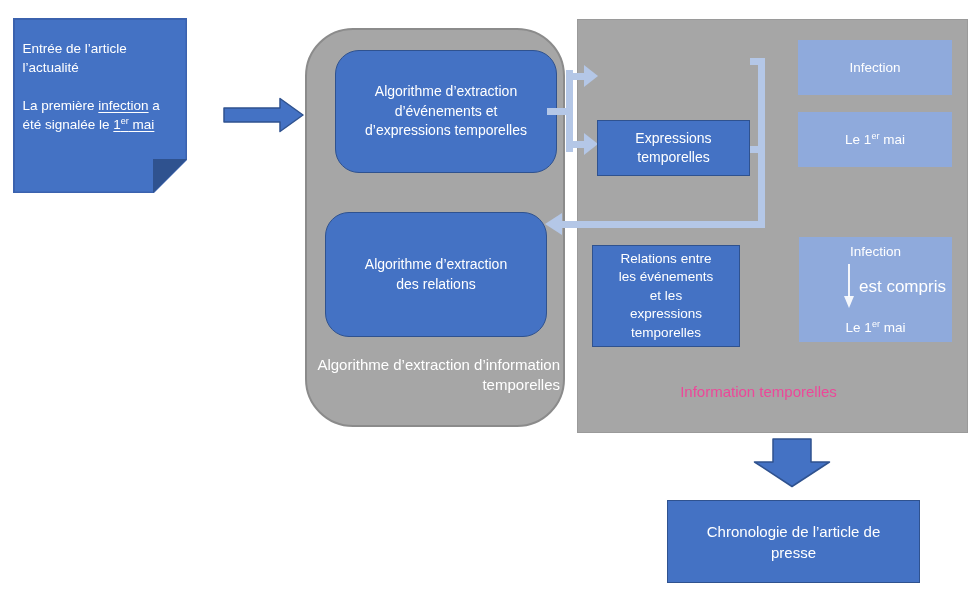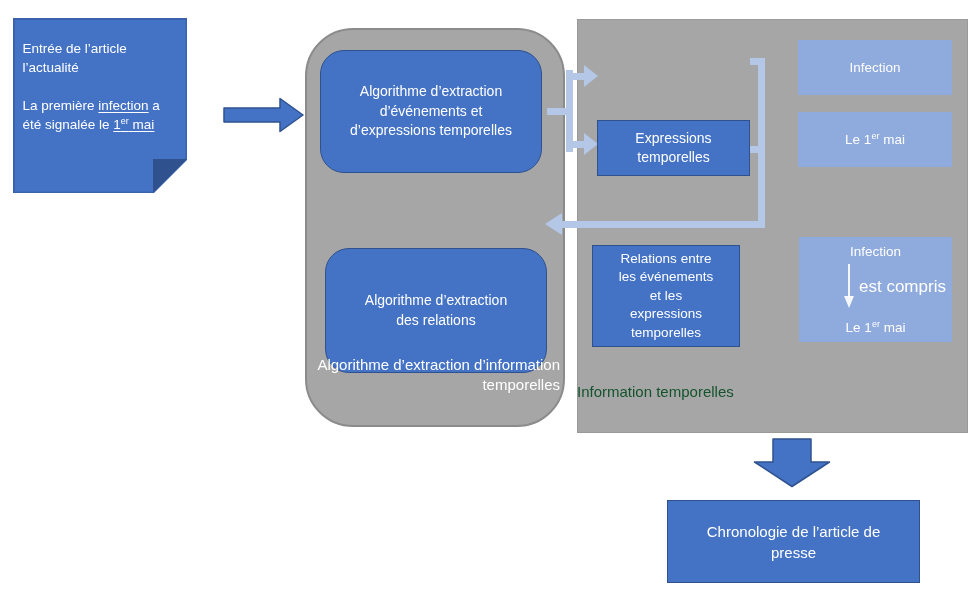--- a/index.html
+++ b/index.html
@@ -38,41 +38,41 @@
     left:577px;top:19px;width:391px;height:414px;
     background:#A6A6A6;border:1px solid #9a9a9a;box-sizing:border-box;
   }
 
   
   .proc{
     background:#4472C4;border:1.5px solid #2F528F;border-radius:24px;box-sizing:border-box;
     display:flex;align-items:center;justify-content:center;text-align:center;
     font-size:14px;line-height:19.5px;
   }
-  .proc1{left:320px;top:50px;width:222px;height:123px;padding:0 26px;}
-  .proc2{left:325px;top:212px;width:222px;height:125px;padding:0 26px;margin-top:36px;}
+  .proc1{left:335px;top:50px;width:222px;height:123px;padding:0 26px;}
+  .proc2{left:325px;top:212px;width:222px;height:125px;padding:0 26px;}
 
   .container-label{
     left:310px;top:355px;width:250px;text-align:right;
     font-size:15px;line-height:20px;color:#ffffff;
   }
 
   
   .outbox{
     background:#4472C4;border:1.5px solid #2F528F;box-sizing:border-box;
     display:flex;align-items:center;justify-content:center;text-align:center;
     font-size:14px;line-height:19px;
   }
   .events-box{left:597px;top:48px;width:153px;height:55px;}
   .timex-box{left:597px;top:120px;width:153px;height:56px;padding:0 8px;}
   .relations-box{left:592px;top:245px;width:148px;height:102px;font-size:13.5px;line-height:18.6px;padding:0 19px;}
 
   .panel-label{
-    left:577px;top:383px;width:363px;text-align:left;
-    font-size:15px;color:#14532d;
+    left:577px;top:383px;width:363px;text-align:center;
+    font-size:15px;color:#ec4899;
   }
 
   
   .exbox{
     background:#8FAADC;box-sizing:border-box;color:#ffffff;
     display:flex;align-items:center;justify-content:center;text-align:center;
     font-size:13.5px;
   }
   .ex-event{left:798px;top:40px;width:154px;height:55px;}
   .ex-timex{left:798px;top:112px;width:154px;height:55px;}

